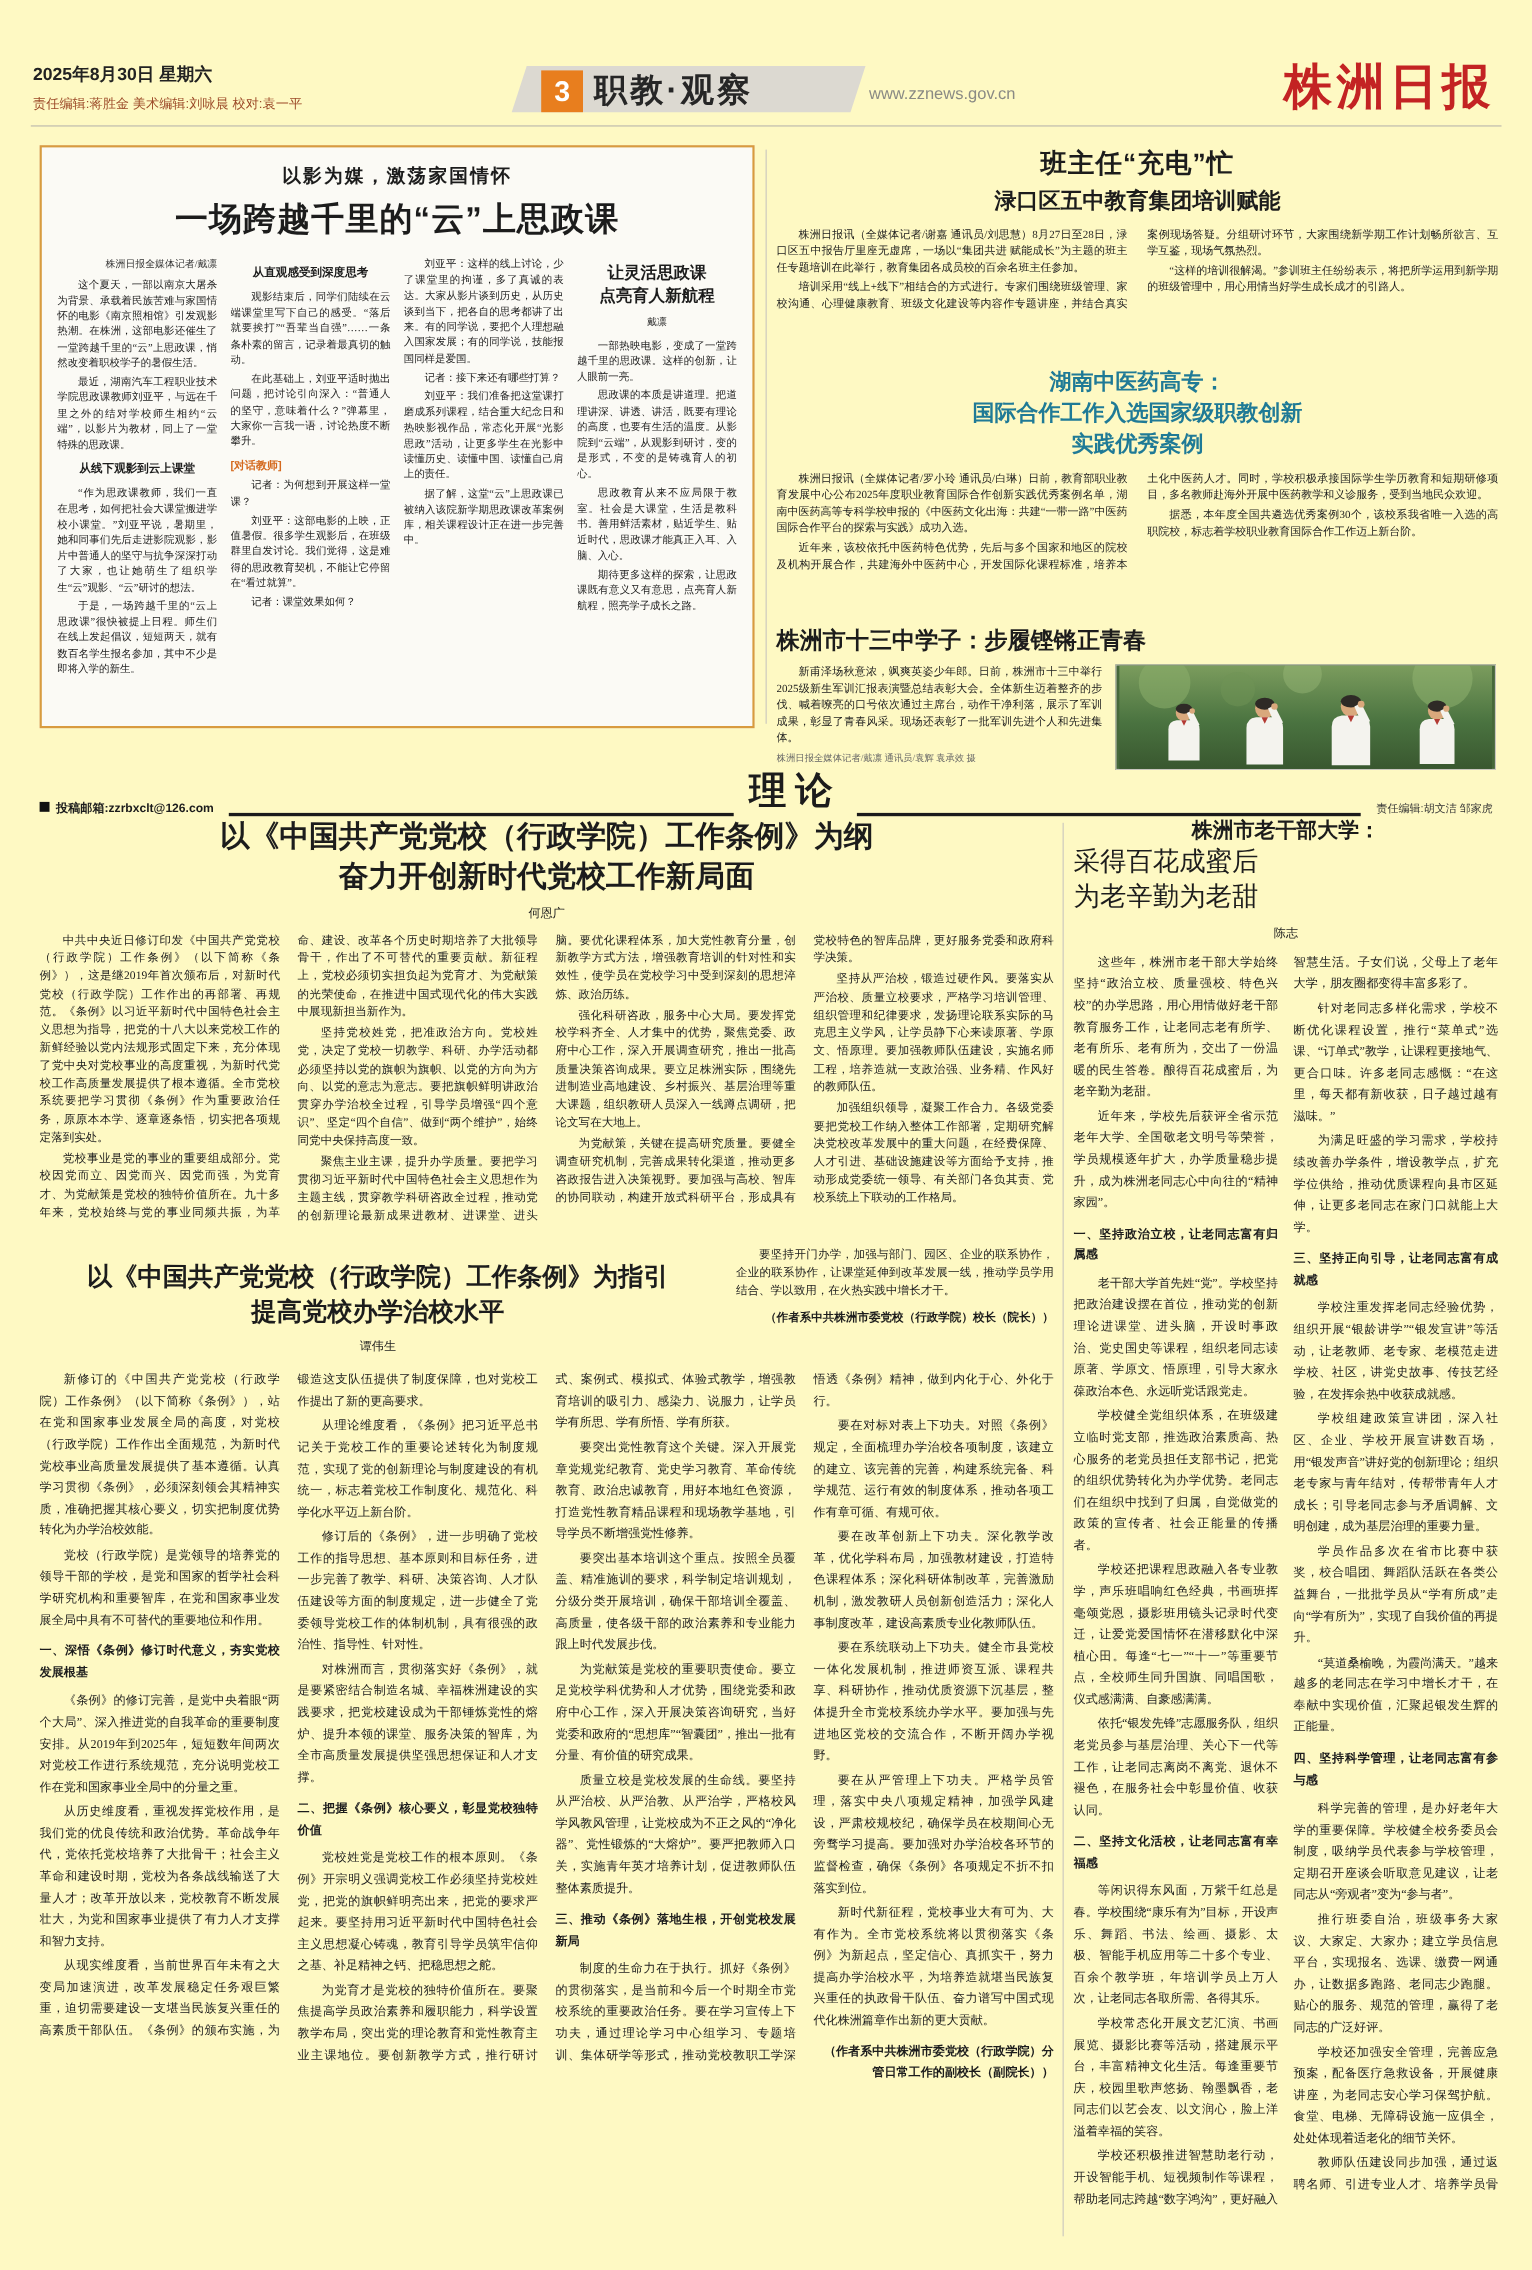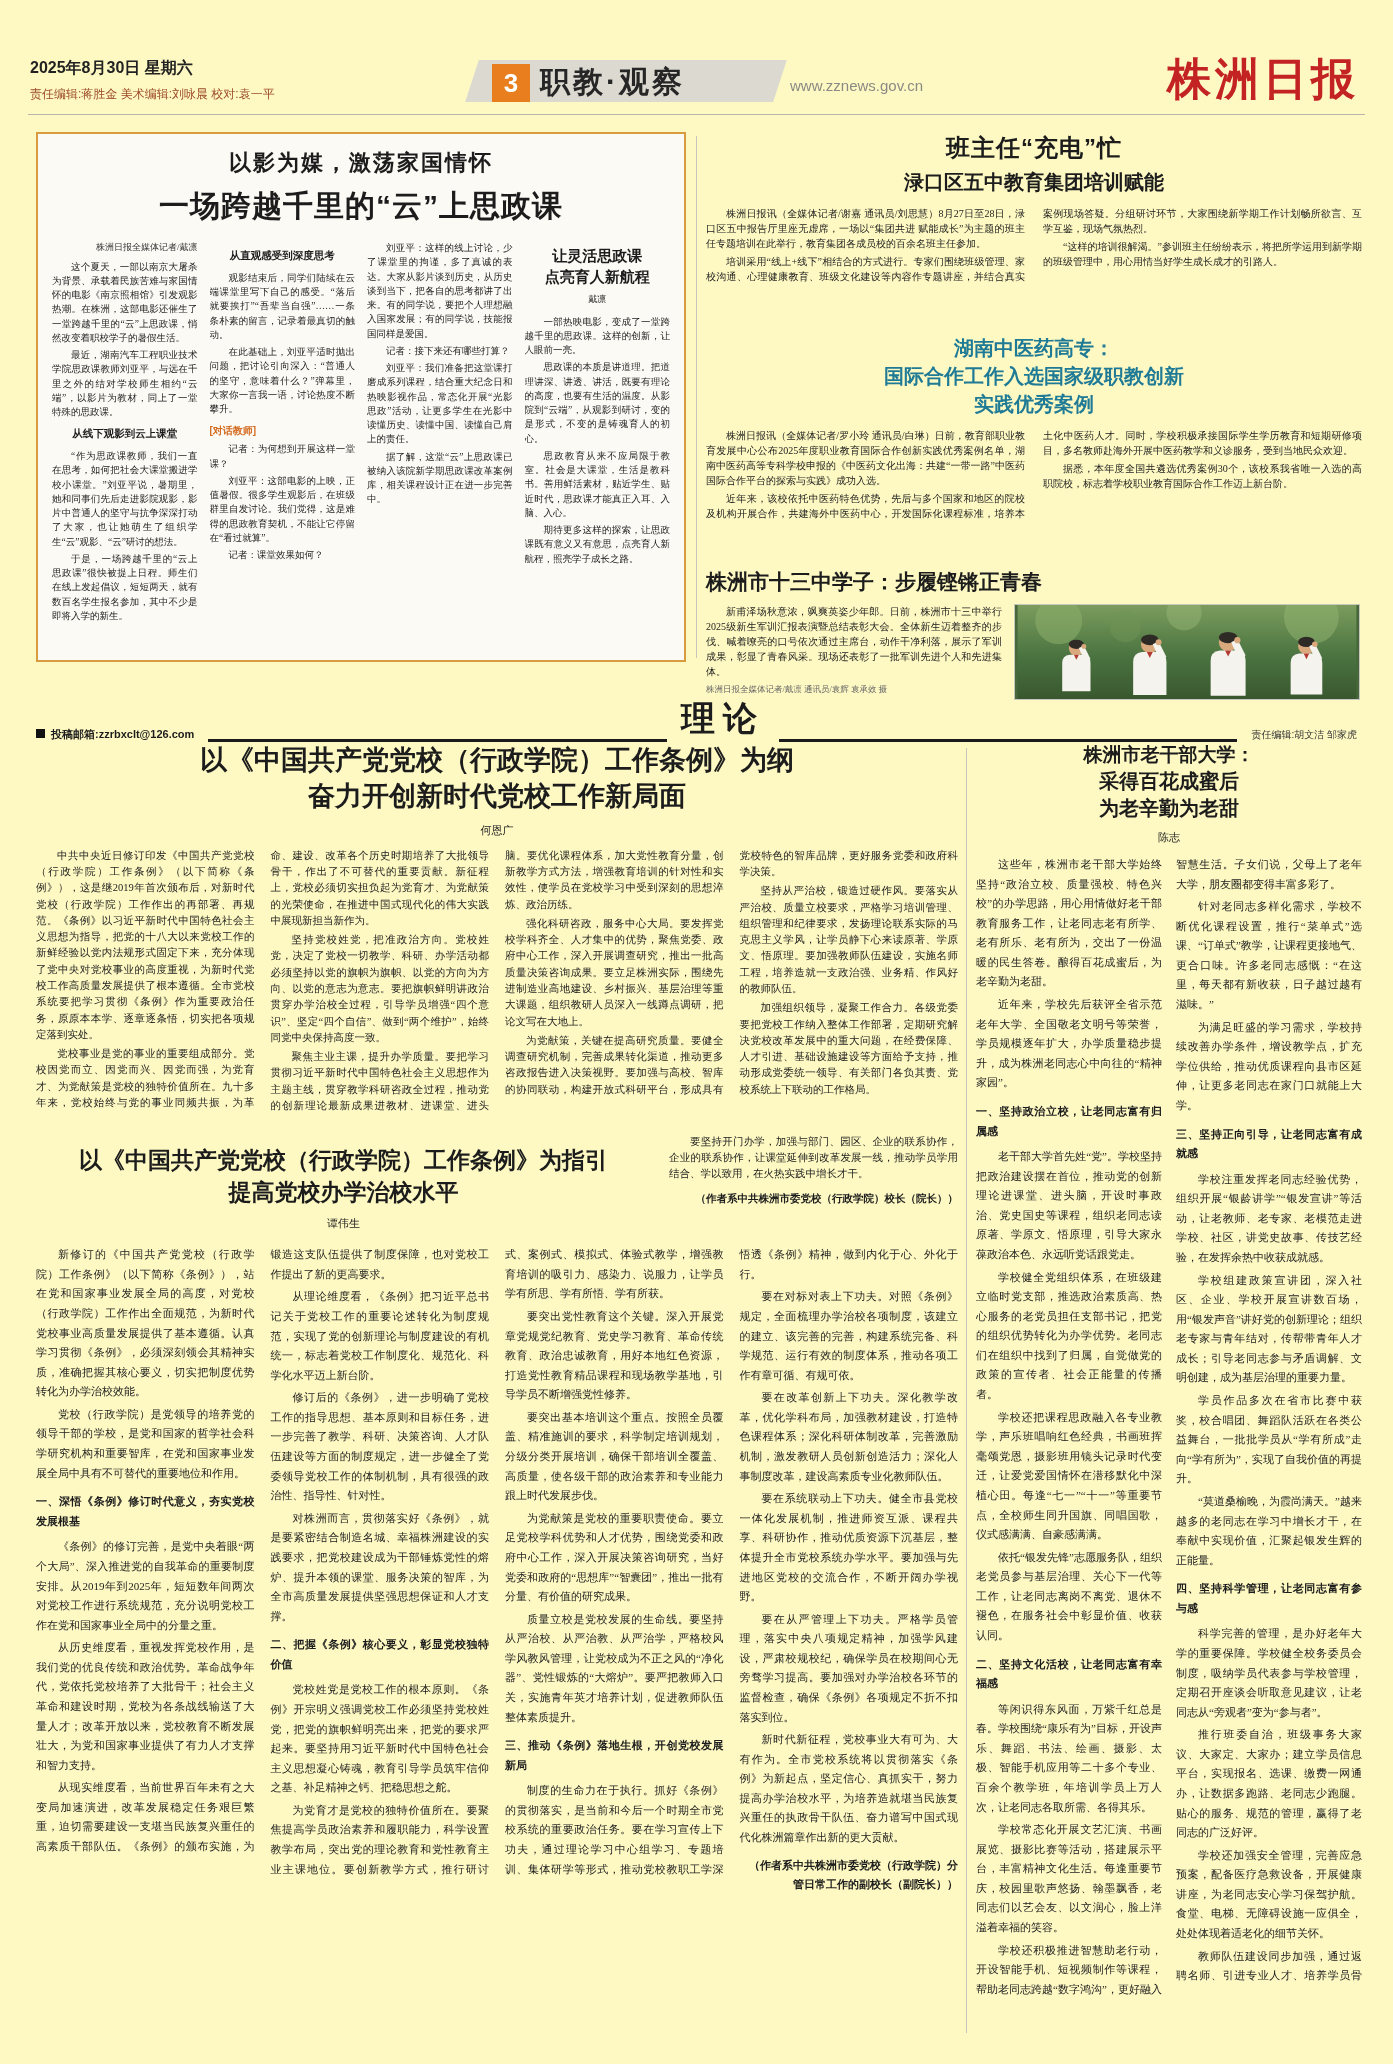--- a/index.html
+++ b/index.html
@@ -16,21 +16,21 @@
   .hdr-band{position:absolute;left:472px;top:60px;width:308px;height:42px;background:#dcd9d1;transform:skewX(-18deg)}
   .hdr-center{position:absolute;left:492px;top:62px;display:flex;align-items:center;gap:10px}
   .pagenum{display:inline-block;width:38px;height:38px;background:var(--accent_orange,#e87e1e);color:#fff;font-weight:bold;font-size:26px;text-align:center;line-height:38px}
   .section-name{font-size:30px;font-weight:bold;color:#262626;letter-spacing:3px}
   .url{position:absolute;left:790px;top:77px;font-size:15px;color:#8a8a84}
   .masthead{position:absolute;right:34px;top:50px;font-size:44px;font-weight:900;color:var(--masthead_red,#c32323);letter-spacing:4px}
   .hdr-rule{position:absolute;left:28px;right:28px;top:114px;height:1px;background:#b8b5ac}
 
   
   .lead-box{position:absolute;left:36px;top:132px;width:650px;height:530px;border:2px solid #d89b3f;background:#fbfaf5;padding:10px 14px;overflow:hidden}
-  .lead-kicker{text-align:center;font-size:22px;font-weight:bold;letter-spacing:2px;margin-top:4px}
+  .lead-kicker{text-align:center;font-size:17px;font-weight:bold;letter-spacing:2px;margin-top:4px}
   .lead-headline{text-align:center;font-size:30px;font-weight:900;letter-spacing:1px;margin-top:8px}
   .lead-cols{display:flex;gap:12px;margin-top:14px;height:424px;overflow:hidden}
   .lead-col{flex:1;font-size:9.5px;line-height:1.5;overflow:hidden}
   .byline{text-align:right;font-size:9px;color:#333;margin-bottom:5px}
   .col-sub{text-align:center;font-weight:bold;font-size:10.5px;margin:7px 0}
   .dialog-tag{display:block;color:var(--tag_orange,#d4691e);font-weight:bold;font-size:10px;margin:7px 0 4px;font-family:"Liberation Sans","DejaVu Sans",sans-serif}
   .inner-head{text-align:center;font-weight:bold;font-size:15px;line-height:1.4;margin-top:4px}
   .inner-author{text-align:center;font-size:9px;margin:6px 0 8px}
 
   
@@ -66,21 +66,21 @@
   .t2-h{text-align:center;font-size:23px;font-weight:900;line-height:1.4}
   .t2-author{text-align:center;font-size:11px;margin-top:8px}
   .t1-cont{flex:1;font-size:10.5px;line-height:1.55;height:96px;overflow:hidden;text-align:justify}
   .t2-body{column-count:4;column-gap:16px;font-size:11px;line-height:1.78;margin-top:14px;height:788px;overflow:hidden;text-align:justify}
   .sub-h{font-weight:bold;text-indent:0;margin:9px 0 6px;font-family:"Liberation Sans","DejaVu Sans",sans-serif;font-size:1em}
   .end-note{text-indent:0;text-align:right;font-weight:bold;margin-top:8px}
 
   
   .theory-right{position:absolute;left:976px;top:742px;width:386px}
   .tr-h1{text-align:center;font-size:19px;font-weight:900}
-  .tr-h2{text-align:center;font-size:20px;font-weight:700;line-height:1.35}
+  .tr-h2{font-size:24px;font-weight:400;line-height:1.35}
   .tr-author{text-align:center;font-size:11px;margin:8px 0 10px}
   .tr-body{column-count:2;column-gap:14px;font-size:11px;line-height:1.78;height:1150px;overflow:hidden;text-align:justify}
 
   .vrule{position:absolute;width:1px;background:#c9c6be}
   #vr1{left:696px;top:136px;height:522px}
   #vr2{left:966px;top:748px;height:1285px}
 </style>
 </head>
 <body>
 

